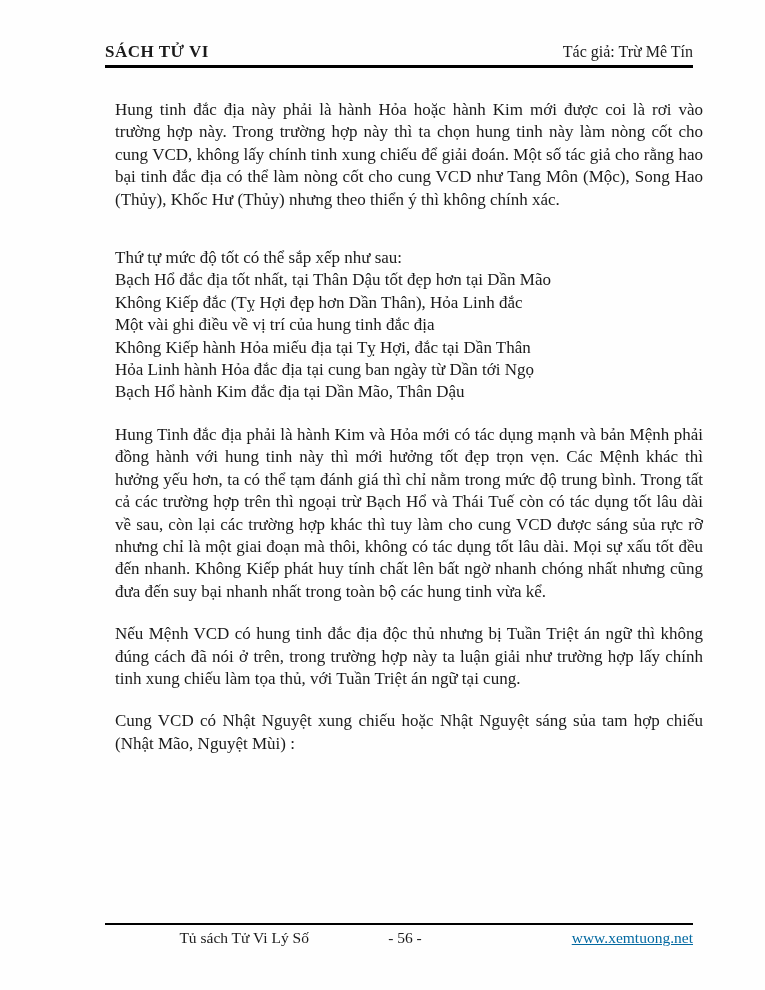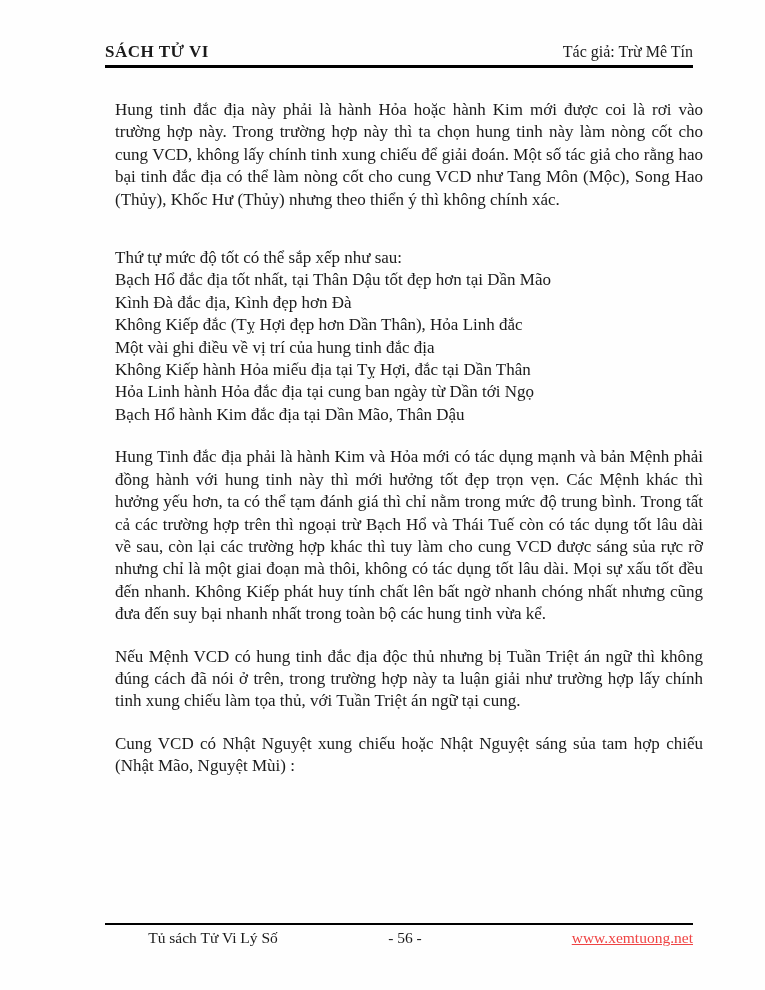--- a/index.html
+++ b/index.html
@@ -78,25 +78,25 @@
   }
   .footer-rule {
     height: 2px;
     background: #000;
     margin-bottom: 4px;
   }
   .footer-row {
     display: flex;
     align-items: baseline;
   }
-  .footer-row > .f-left  { flex: 1; text-align: center; margin-left: 12px; }
+  .footer-row > .f-left  { flex: 1; text-align: right; margin-left: 12px; }
   .footer-row > .f-mid   { flex: 1; text-align: center; }
   .footer-row > .f-right { flex: 1; text-align: right; }
   .site-link {
-    color: #ef4444;
+    color: #0369a1;
     text-decoration: underline;
     cursor: pointer;
   }
 </style>
 </head>
 <body>
 
 <div class="page">
 
   <div class="header">
@@ -106,21 +106,20 @@
     </div>
     <div class="header-rule"></div>
   </div>
 
   <div class="body">
     <p class="para justify gap-large">Hung tinh đắc địa này phải là hành Hỏa hoặc hành Kim mới được coi là rơi vào trường hợp này. Trong trường hợp này thì ta chọn hung tinh này làm nòng cốt cho cung VCD, không lấy chính tinh xung chiếu để giải đoán. Một số tác giả cho rằng hao bại tinh đắc địa có thể làm nòng cốt cho cung VCD như Tang Môn (Mộc), Song Hao (Thủy), Khốc Hư (Thủy) nhưng theo thiển ý thì không chính xác.</p>
 
     <div class="lines">
       <div class="line">Thứ tự mức độ tốt có thể sắp xếp như sau:</div>
       <div class="line">Bạch Hổ đắc địa tốt nhất, tại Thân Dậu tốt đẹp hơn tại Dần Mão</div>
-      <div class="line">Kình Đà đắc địa, Kình đẹp hơn Đà</div>
       <div class="line">Không Kiếp đắc (Tỵ Hợi đẹp hơn Dần Thân), Hỏa Linh đắc</div>
       <div class="line">Một vài ghi điều về vị trí của hung tinh đắc địa</div>
       <div class="line">Không Kiếp hành Hỏa miếu địa tại Tỵ Hợi, đắc tại Dần Thân</div>
       <div class="line">Hỏa Linh hành Hỏa đắc địa tại cung ban ngày từ Dần tới Ngọ</div>
       <div class="line">Bạch Hổ hành Kim đắc địa tại Dần Mão, Thân Dậu</div>
     </div>
 
     <p class="para justify">Hung Tinh đắc địa phải là hành Kim và Hỏa mới có tác dụng mạnh và bản Mệnh phải đồng hành với hung tinh này thì mới hưởng tốt đẹp trọn vẹn. Các Mệnh khác thì hưởng yếu hơn, ta có thể tạm đánh giá thì chỉ nằm trong mức độ trung bình. Trong tất cả các trường hợp trên thì ngoại trừ Bạch Hổ và Thái Tuế còn có tác dụng tốt lâu dài về sau, còn lại các trường hợp khác thì tuy làm cho cung VCD được sáng sủa rực rỡ nhưng chỉ là một giai đoạn mà thôi, không có tác dụng tốt lâu dài. Mọi sự xấu tốt đều đến nhanh. Không Kiếp phát huy tính chất lên bất ngờ nhanh chóng nhất nhưng cũng đưa đến suy bại nhanh nhất trong toàn bộ các hung tinh vừa kể.</p>
     <p class="para justify">Nếu Mệnh VCD có hung tinh đắc địa độc thủ nhưng bị Tuần Triệt án ngữ thì không đúng cách đã nói ở trên, trong trường hợp này ta luận giải như trường hợp lấy chính tinh xung chiếu làm tọa thủ, với Tuần Triệt án ngữ tại cung.</p>
     <p class="para justify">Cung VCD có Nhật Nguyệt xung chiếu hoặc Nhật Nguyệt sáng sủa tam hợp chiếu (Nhật Mão, Nguyệt Mùi) :</p>

